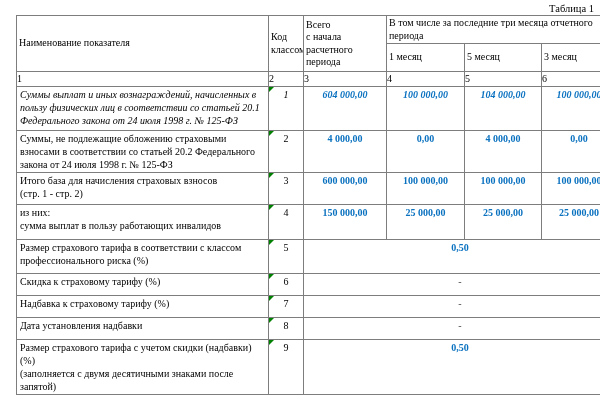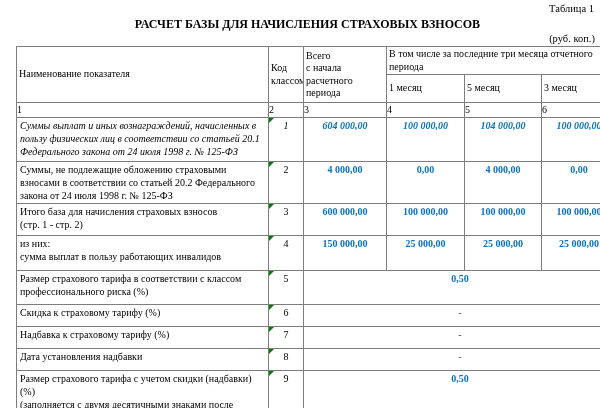--- a/index.html
+++ b/index.html
@@ -63,22 +63,20 @@
   tr.r7 { height: 22px; margin-left: 32px; }
   tr.r8 { height: 22px; }
   tr.r9 { height: 40px; }
 </style>
 </head>
 <body>
 
 <div class="page">
 
   <div class="tbl-label">Таблица 1</div>
-  <div class="doc-title">РАСЧЕТ БАЗЫ ДЛЯ НАЧИСЛЕНИЯ СТРАХОВЫХ ВЗНОСОВ</div>
-  <div class="units-note">(руб. коп.)</div>
 
   <table class="calc">
     <colgroup>
       <col style="width:252px">
         <col style="width:35px">
         <col style="width:83px">
       <col style="width:78px">
         <col style="width:77px">
         <col style="width:75px">
     </colgroup>

